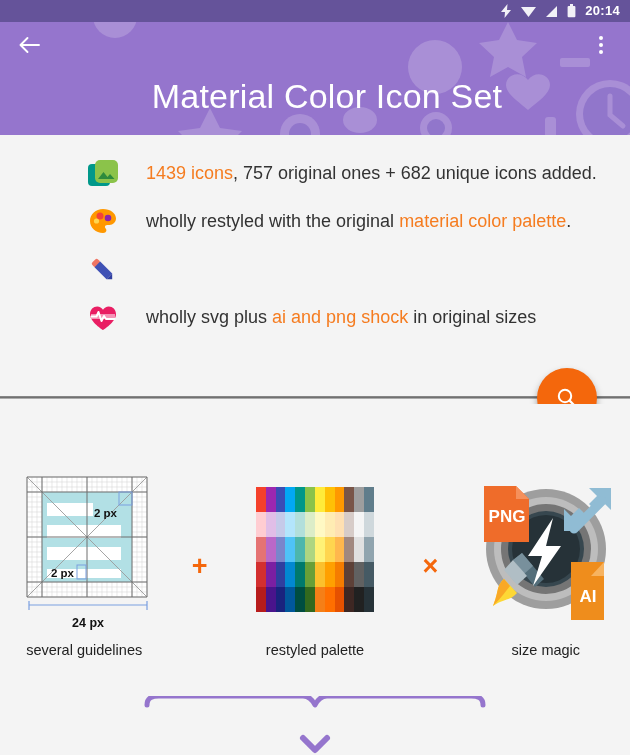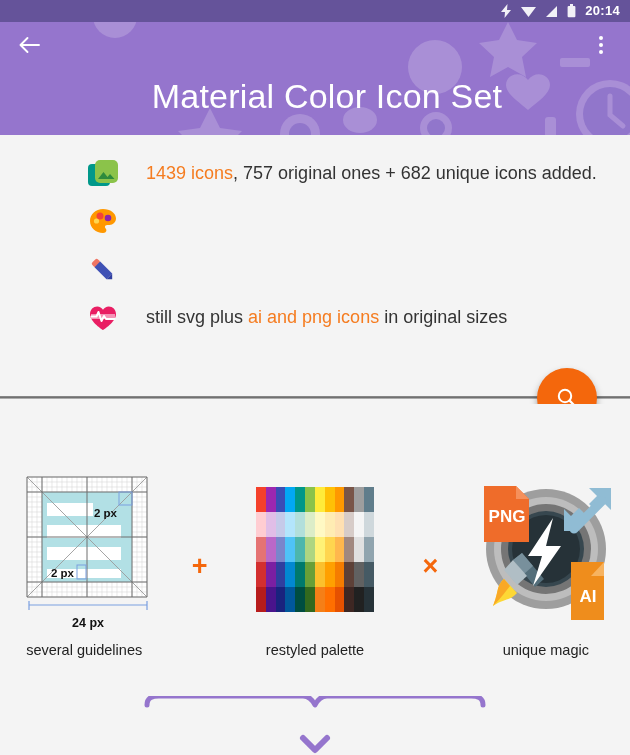--- a/index.html
+++ b/index.html
@@ -172,20 +172,23 @@
 
     <div class="feature-row">
       <div class="feature-icon">
         <svg width="34" height="34" viewBox="0 0 34 34">
           <path d="M17 4C9.8 4 4 9.3 4 16s5.8 12 13 12c2.2 0 3.4-1.3 3.4-2.8 0-1.5-1.5-2-1.5-3.3 0-1.1 1-1.9 2.4-1.9h2.1c3.6 0 6.6-2.8 6.6-6.4C30 8.2 24.2 4 17 4z" fill="#ff9800"></path>
           <circle cx="14" cy="11" r="3.5" fill="#f44336"></circle>
           <circle cx="10.5" cy="16" r="2.6" fill="#ffd54f"></circle>
           <circle cx="22" cy="13" r="3.3" fill="#8e24aa"></circle>
         </svg>
       </div>
+      <div class="feature-text">
+        <span>wholly restyled with the original </span><span class="hl">material color palette</span><span>.</span>
+      </div>
     </div>
 
     <div class="feature-row">
       <div class="feature-icon">
         <svg width="34" height="34" viewBox="0 0 34 34">
           <g transform="rotate(-45 17 17)">
             <rect x="13" y="4" width="8" height="6" rx="2" fill="#ef7564"></rect>
             <rect x="13" y="9" width="8" height="17" fill="#3f51b5"></rect>
             <path d="M13 26h8l-4 4z" fill="#303f9f"></path>
           </g>
@@ -195,21 +198,21 @@
 
     <div class="feature-row">
       <div class="feature-icon">
         <svg width="34" height="34" viewBox="0 0 34 34">
           <path d="M17 29S4 21 4 13.2C4 8.7 7.4 5.6 11.2 5.6c2.5 0 4.6 1.3 5.8 3.2 1.2-1.9 3.3-3.2 5.8-3.2C26.6 5.6 30 8.7 30 13.2 30 21 17 29 17 29z" fill="#e91e63"></path>
           <path d="M5 13h24v5H5z" fill="#f8bbd0" opacity=".75"></path>
           <path d="M5.5 15.5h5l2-4.5 3 9 2.5-5 2 3h8.5" stroke="#fff" stroke-width="2" fill="none" stroke-linejoin="round" stroke-linecap="round"></path>
         </svg>
       </div>
       <div class="feature-text">
-        <span>still svg plus </span><span class="hl">ai and png icons</span><span> in original sizes</span>
+        <span>wholly svg plus </span><span class="hl">ai and png shock</span><span> in original sizes</span>
       </div>
     </div>
   </div>
 
   <div class="divider"></div>
 
   <div class="fab">
     <svg width="26" height="26" viewBox="0 0 26 26">
       <circle cx="11" cy="11" r="6.2" stroke="#fff" stroke-width="2" fill="none"></circle>
       <path d="M15.6 15.6L21 21" stroke="#fff" stroke-width="2.2" stroke-linecap="round"></path>
@@ -372,21 +375,21 @@
 
             <g>
               <path d="M100 88h33v58H100z" fill="#ef8d1c"></path>
               <path d="M133 88v14h-13z" fill="#f7b360"></path>
               <text x="117" y="128" text-anchor="middle" font-family="Liberation Sans, sans-serif" font-size="17" font-weight="bold" fill="#fff">AI</text>
             </g>
 
             <path d="M82 44L57 82h14l-9 30 28-40H75z" fill="#ffffff"></path>
           </svg>
         </div>
-        <div class="ing-label">unique magic</div>
+        <div class="ing-label">size magic</div>
       </div>
     </div>
 
     <div class="brace-wrap">
       <svg width="630" height="60" viewBox="0 0 630 60">
         <path d="M147 5c0-8 6-9 12-9h144c6 0 9 3 12 9 3-6 6-9 12-9h144c6 0 12 1 12 9" transform="translate(0,4)" stroke="#9575cd" stroke-width="5" fill="none" stroke-linecap="round" stroke-linejoin="round"></path>
         <path d="M303 42l12 12 12-12" stroke="#9575cd" stroke-width="6" fill="none" stroke-linecap="round" stroke-linejoin="round"></path>
       </svg>
     </div>
   </div>

